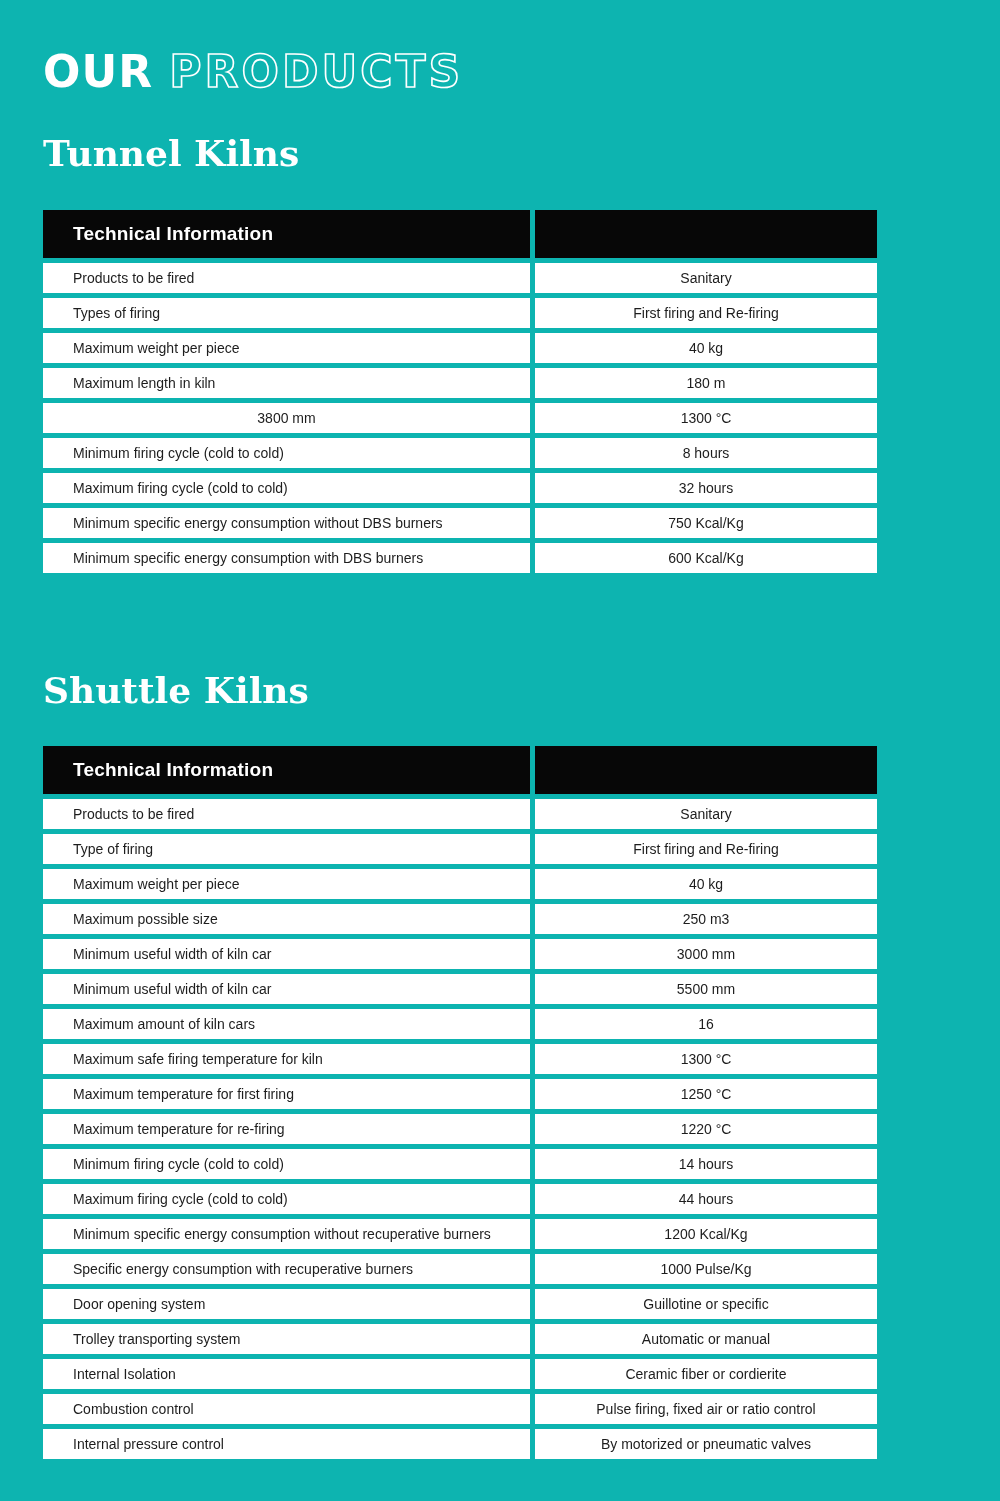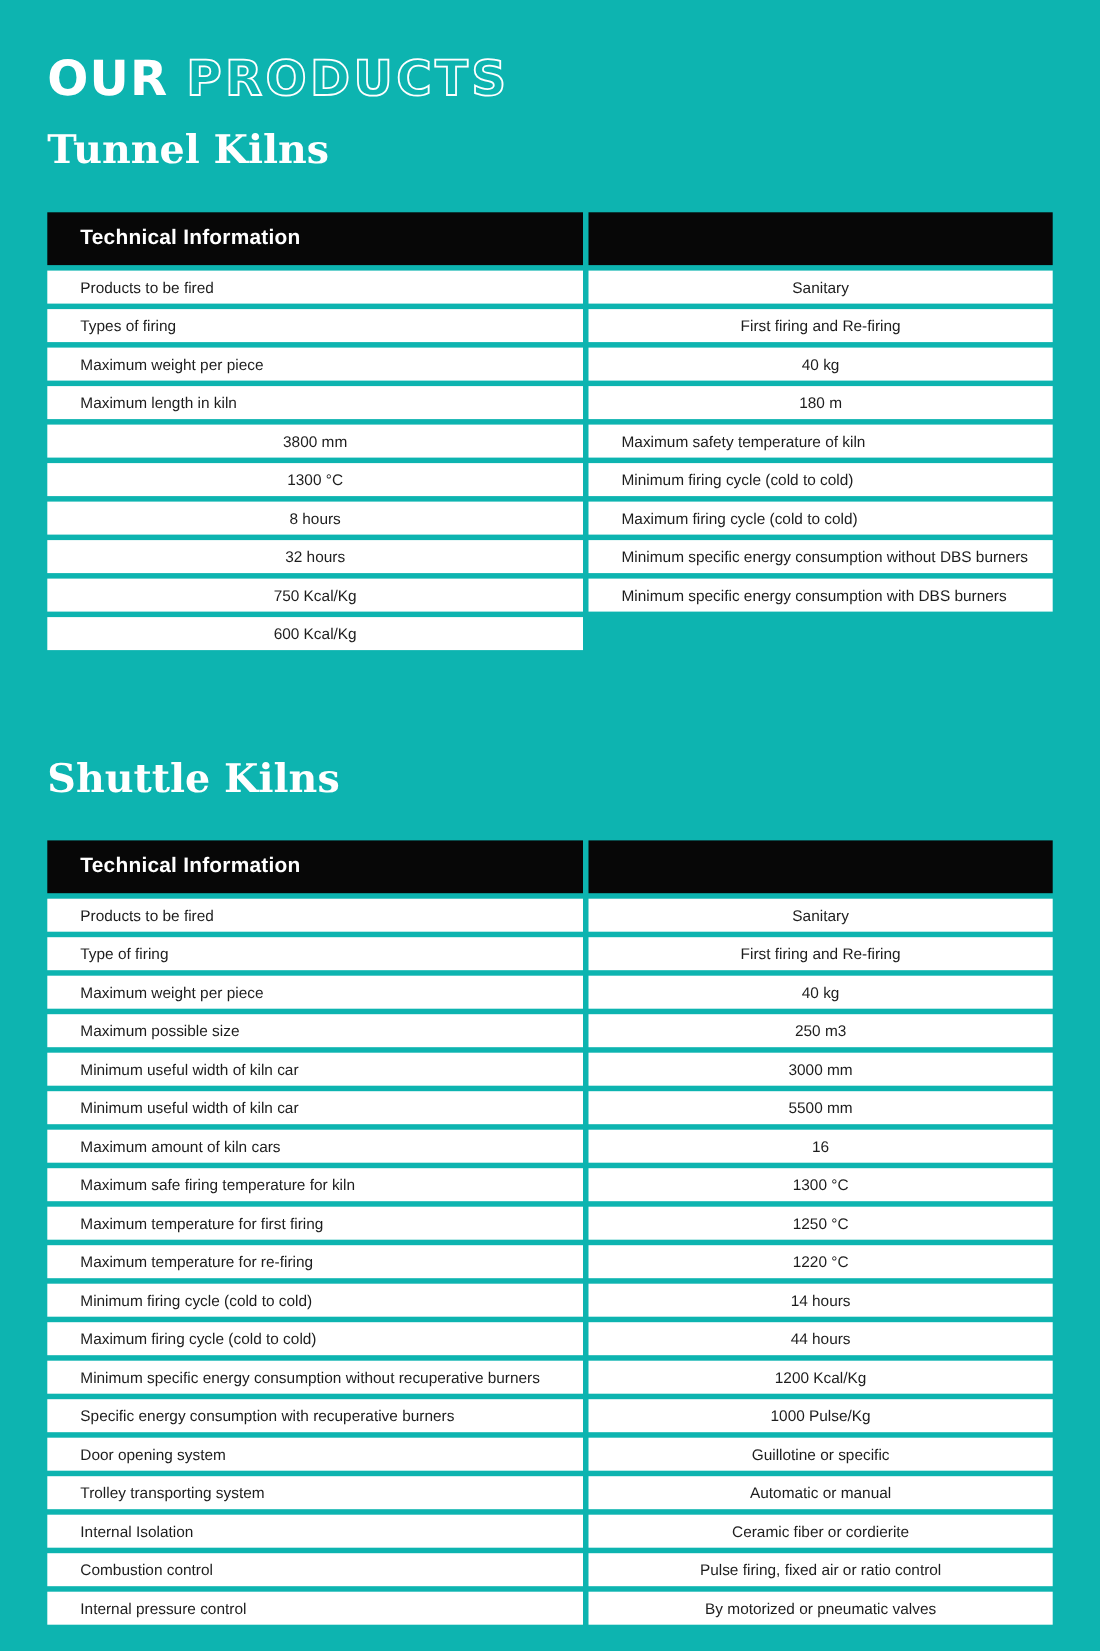--- a/index.html
+++ b/index.html
@@ -37,29 +37,29 @@
   }
 
   .section-heading {
     font-family: "DejaVu Serif", serif;
     font-size: 36px;
     font-weight: bold;
     line-height: 1.1;
     color: #ffffff;
   }
 
-  .section-heading.first { margin-top: 23px; }
+  .section-heading.first { margin-top: 40px; }
   .section-heading.second { margin-top: 98px; }
 
   .table {
     display: grid;
     grid-template-columns: 487px 1fr;
     column-gap: 5px;
     row-gap: 5px;
-    width: 914px;
+    width: 834px;
   }
 
   .table.first { margin-top: 36px; }
   .table.second { margin-top: 36px; }
 
   .header-cell {
     background: #070707;
     height: 48px;
     display: flex;
     align-items: center;
@@ -102,21 +102,20 @@
     <div class="header-cell"></div>
   <div class="cell label-cell">Products to be fired</div>
       <div class="cell value-cell">Sanitary</div>
       <div class="cell label-cell">Types of firing</div>
       <div class="cell value-cell">First firing and Re-firing</div>
       <div class="cell label-cell">Maximum weight per piece</div>
       <div class="cell value-cell">40 kg</div>
       <div class="cell label-cell">Maximum length in kiln</div>
       <div class="cell value-cell">180 m</div>
       <div class="cell value-cell">3800 mm</div>
-      <div class="cell label-cell">Maximum safety temperature of kiln</div>
       <div class="cell value-cell">1300 °C</div>
       <div class="cell label-cell">Minimum firing cycle (cold to cold)</div>
       <div class="cell value-cell">8 hours</div>
       <div class="cell label-cell">Maximum firing cycle (cold to cold)</div>
       <div class="cell value-cell">32 hours</div>
       <div class="cell label-cell">Minimum specific energy consumption without DBS burners</div>
       <div class="cell value-cell">750 Kcal/Kg</div>
       <div class="cell label-cell">Minimum specific energy consumption with DBS burners</div>
       <div class="cell value-cell">600 Kcal/Kg</div>
     </div>

